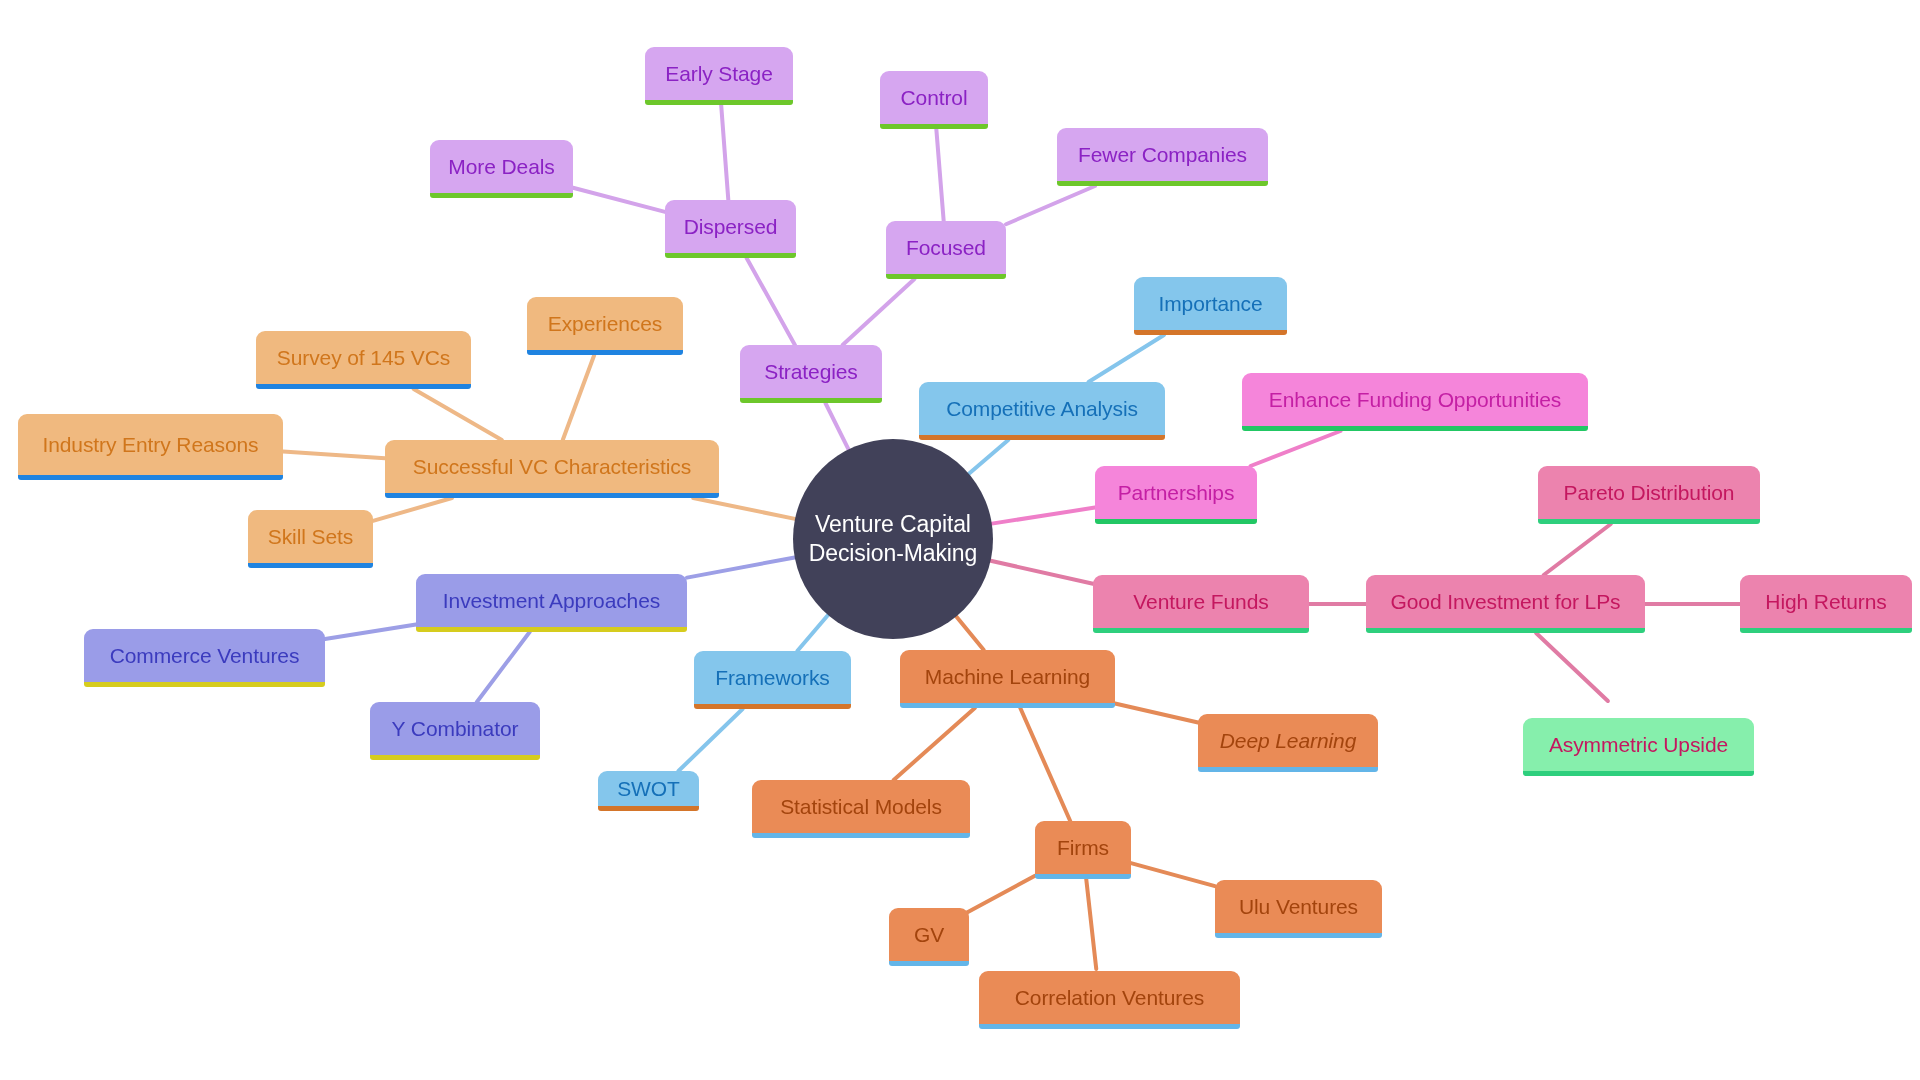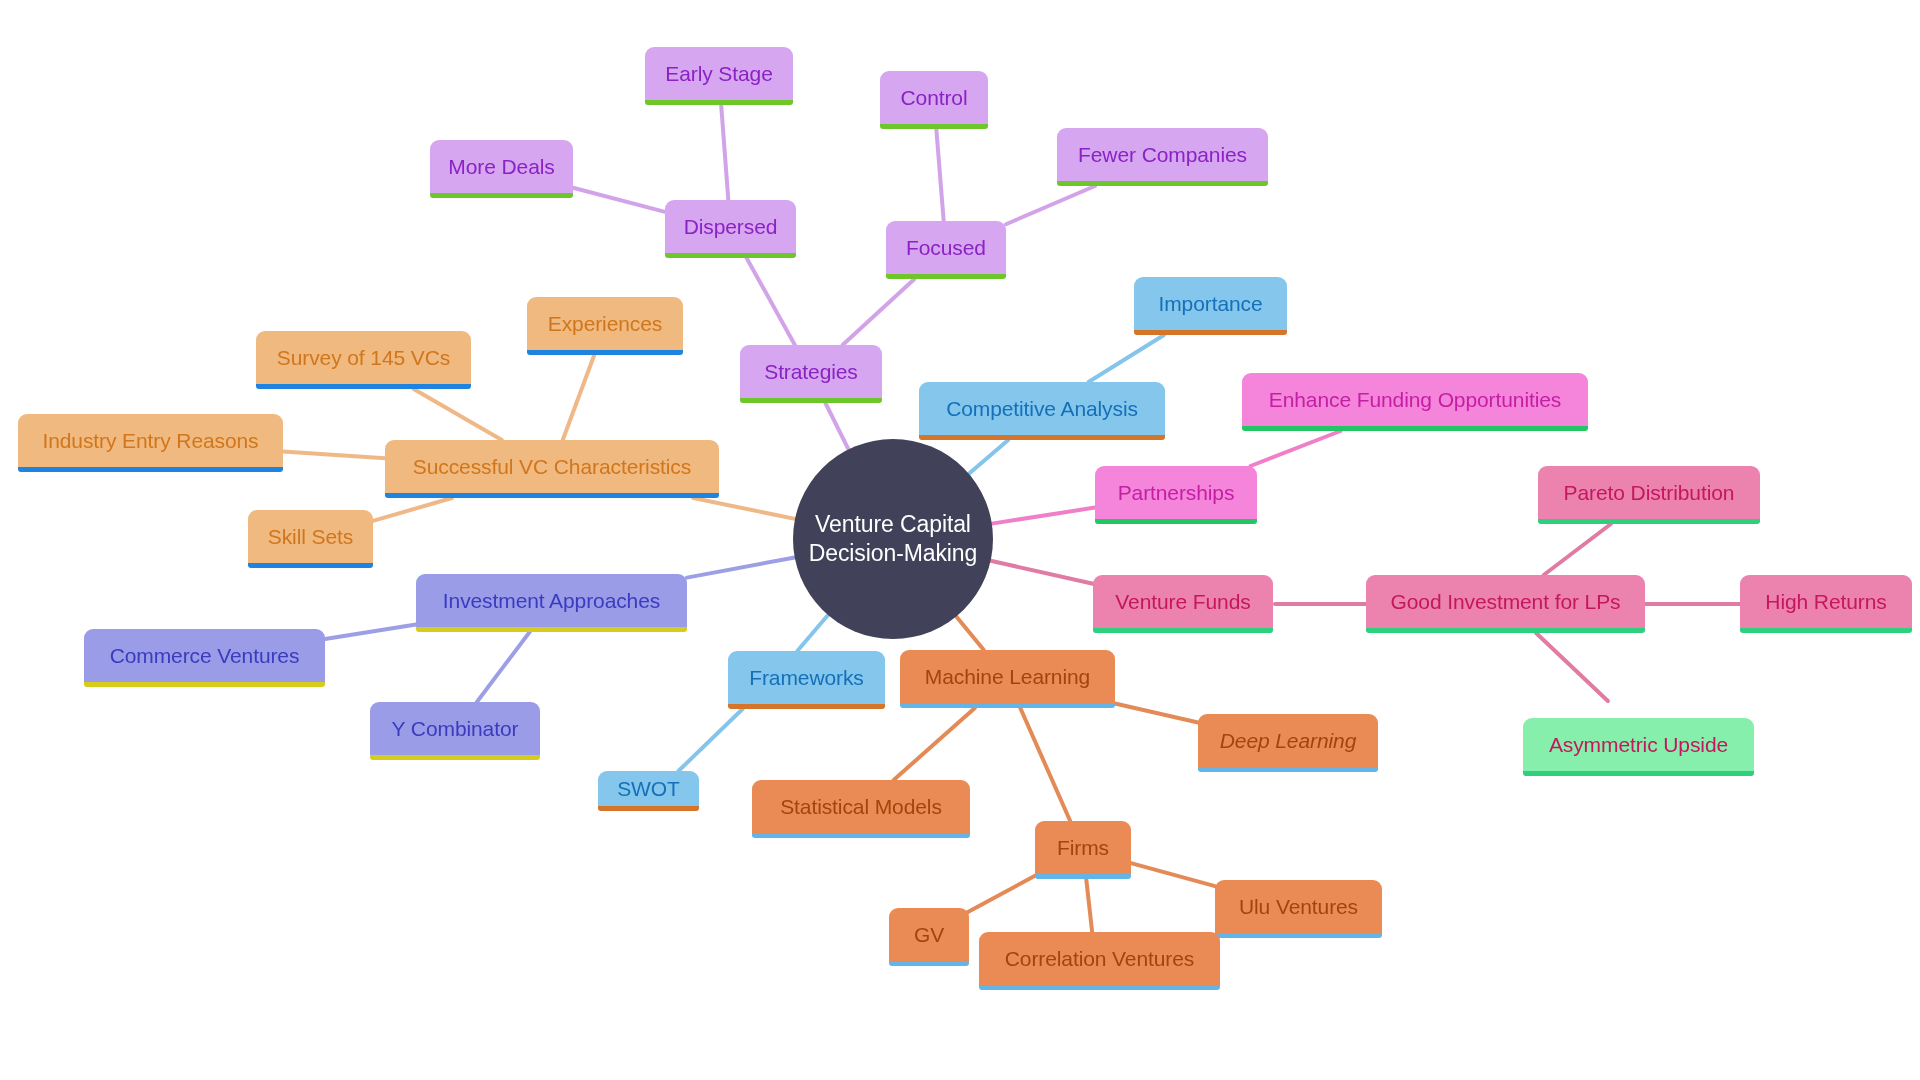--- a/index.html
+++ b/index.html
@@ -118,51 +118,51 @@
       </div>
       <div class="node" style="left: 740px; top: 345px; width: 142px; height: 58px; background: rgb(214, 166, 240); color: rgb(139, 34, 196); font-size: 21px; border-bottom: 5px solid rgb(109, 199, 43); text-align: right;">
         <span class="label">Strategies</span>
       </div>
       <div class="node" style="left: 527px; top: 297px; width: 156px; height: 58px; background: rgb(240, 185, 127); color: rgb(208, 118, 28); font-size: 21px; border-bottom: 5px solid rgb(31, 131, 224);">
         <span class="label">Experiences</span>
       </div>
       <div class="node" style="left: 256px; top: 331px; width: 215px; height: 58px; background: rgb(240, 185, 127); color: rgb(208, 118, 28); font-size: 21px; border-bottom: 5px solid rgb(31, 131, 224);">
         <span class="label">Survey of 145 VCs</span>
       </div>
-      <div class="node" style="left: 18px; top: 414px; width: 265px; height: 58px; background: rgb(240, 185, 127); color: rgb(208, 118, 28); font-size: 21px; border-bottom: 5px solid rgb(31, 131, 224);">
+      <div class="node" style="left: 18px; top: 414px; width: 265px; height: 66px; background: rgb(240, 185, 127); color: rgb(208, 118, 28); font-size: 21px; border-bottom: 5px solid rgb(31, 131, 224);">
         <span class="label">Industry Entry Reasons</span>
       </div>
       <div class="node" style="left: 385px; top: 440px; width: 334px; height: 58px; background: rgb(240, 185, 127); color: rgb(208, 118, 28); font-size: 21px; border-bottom: 5px solid rgb(31, 131, 224);">
         <span class="label">Successful VC Characteristics</span>
       </div>
       <div class="node" style="left: 248px; top: 510px; width: 125px; height: 58px; background: rgb(240, 185, 127); color: rgb(208, 118, 28); font-size: 21px; border-bottom: 5px solid rgb(31, 131, 224);">
         <span class="label">Skill Sets</span>
       </div>
       <div class="node" style="left: 1134px; top: 277px; width: 153px; height: 58px; background: rgb(132, 198, 236); color: rgb(21, 112, 184); font-size: 21px; border-bottom: 5px solid rgb(212, 117, 42);">
         <span class="label">Importance</span>
       </div>
       <div class="node" style="left: 919px; top: 382px; width: 246px; height: 58px; background: rgb(132, 198, 236); color: rgb(21, 112, 184); font-size: 21px; border-bottom: 5px solid rgb(212, 117, 42);">
         <span class="label">Competitive Analysis</span>
       </div>
-      <div class="node" style="left: 694px; top: 651px; width: 157px; height: 58px; background: rgb(132, 198, 236); color: rgb(21, 112, 184); font-size: 21px; border-bottom: 5px solid rgb(212, 117, 42); margin-left: 34px;">
+      <div class="node" style="left: 694px; top: 651px; width: 157px; height: 58px; background: rgb(132, 198, 236); color: rgb(21, 112, 184); font-size: 21px; border-bottom: 5px solid rgb(212, 117, 42);">
         <span class="label">Frameworks</span>
       </div>
       <div class="node" style="left: 598px; top: 771px; width: 101px; height: 40px; background: rgb(132, 198, 236); color: rgb(21, 112, 184); font-size: 21px; border-bottom: 5px solid rgb(212, 117, 42);">
         <span class="label">SWOT</span>
       </div>
       <div class="node" style="left: 1242px; top: 373px; width: 346px; height: 58px; background: rgb(245, 133, 218); color: rgb(196, 31, 164); font-size: 21px; border-bottom: 5px solid rgb(34, 199, 100);">
         <span class="label">Enhance Funding Opportunities</span>
       </div>
       <div class="node" style="left: 1095px; top: 466px; width: 162px; height: 58px; background: rgb(245, 133, 218); color: rgb(196, 31, 164); font-size: 21px; border-bottom: 5px solid rgb(34, 199, 100);">
         <span class="label">Partnerships</span>
       </div>
       <div class="node" style="left: 1538px; top: 466px; width: 222px; height: 58px; background: rgb(236, 131, 174); color: rgb(196, 23, 95); font-size: 21px; border-bottom: 5px solid rgb(46, 207, 125);">
         <span class="label">Pareto Distribution</span>
       </div>
-      <div class="node" style="left: 1093px; top: 575px; width: 180px; height: 58px; background: rgb(236, 131, 174); color: rgb(196, 23, 95); font-size: 21px; border-bottom: 5px solid rgb(46, 207, 125);">
+      <div class="node" style="left: 1093px; top: 575px; width: 216px; height: 58px; background: rgb(236, 131, 174); color: rgb(196, 23, 95); font-size: 21px; border-bottom: 5px solid rgb(46, 207, 125);">
         <span class="label">Venture Funds</span>
       </div>
       <div class="node" style="left: 1366px; top: 575px; width: 279px; height: 58px; background: rgb(236, 131, 174); color: rgb(196, 23, 95); font-size: 21px; border-bottom: 5px solid rgb(46, 207, 125);">
         <span class="label">Good Investment for LPs</span>
       </div>
       <div class="node" style="left: 1740px; top: 575px; width: 172px; height: 58px; background: rgb(236, 131, 174); color: rgb(196, 23, 95); font-size: 21px; border-bottom: 5px solid rgb(46, 207, 125);">
         <span class="label">High Returns</span>
       </div>
       <div class="node" style="left: 1523px; top: 718px; width: 231px; height: 58px; background: #86efac; color: rgb(196, 23, 95); font-size: 21px; border-bottom: 5px solid rgb(46, 207, 125);">
         <span class="label">Asymmetric Upside</span>
@@ -187,21 +187,21 @@
       </div>
       <div class="node" style="left: 1035px; top: 821px; width: 96px; height: 58px; background: rgb(234, 139, 86); color: rgb(163, 68, 13); font-size: 21px; border-bottom: 5px solid rgb(99, 181, 232);">
         <span class="label">Firms</span>
       </div>
       <div class="node" style="left: 1215px; top: 880px; width: 167px; height: 58px; background: rgb(234, 139, 86); color: rgb(163, 68, 13); font-size: 21px; border-bottom: 5px solid rgb(99, 181, 232);">
         <span class="label">Ulu Ventures</span>
       </div>
       <div class="node" style="left: 889px; top: 908px; width: 80px; height: 58px; background: rgb(234, 139, 86); color: rgb(163, 68, 13); font-size: 21px; border-bottom: 5px solid rgb(99, 181, 232);">
         <span class="label">GV</span>
       </div>
-      <div class="node" style="left: 979px; top: 932px; width: 241px; height: 58px; background: rgb(234, 139, 86); color: rgb(163, 68, 13); font-size: 21px; border-bottom: 5px solid rgb(99, 181, 232);">
+      <div class="node" style="left: 979px; top: 971px; width: 261px; height: 58px; background: rgb(234, 139, 86); color: rgb(163, 68, 13); font-size: 21px; border-bottom: 5px solid rgb(99, 181, 232);">
         <span class="label">Correlation Ventures</span>
       </div>
       <div class="center-node" style="left: 793px; top: 439px; width: 200px; height: 200px; background: rgb(65, 65, 89); color: rgb(255, 255, 255);">
         <span class="line">Venture Capital</span>
         <span class="line">Decision-Making</span>
       </div>
     </div>
 </div>
 
 </body></html>

